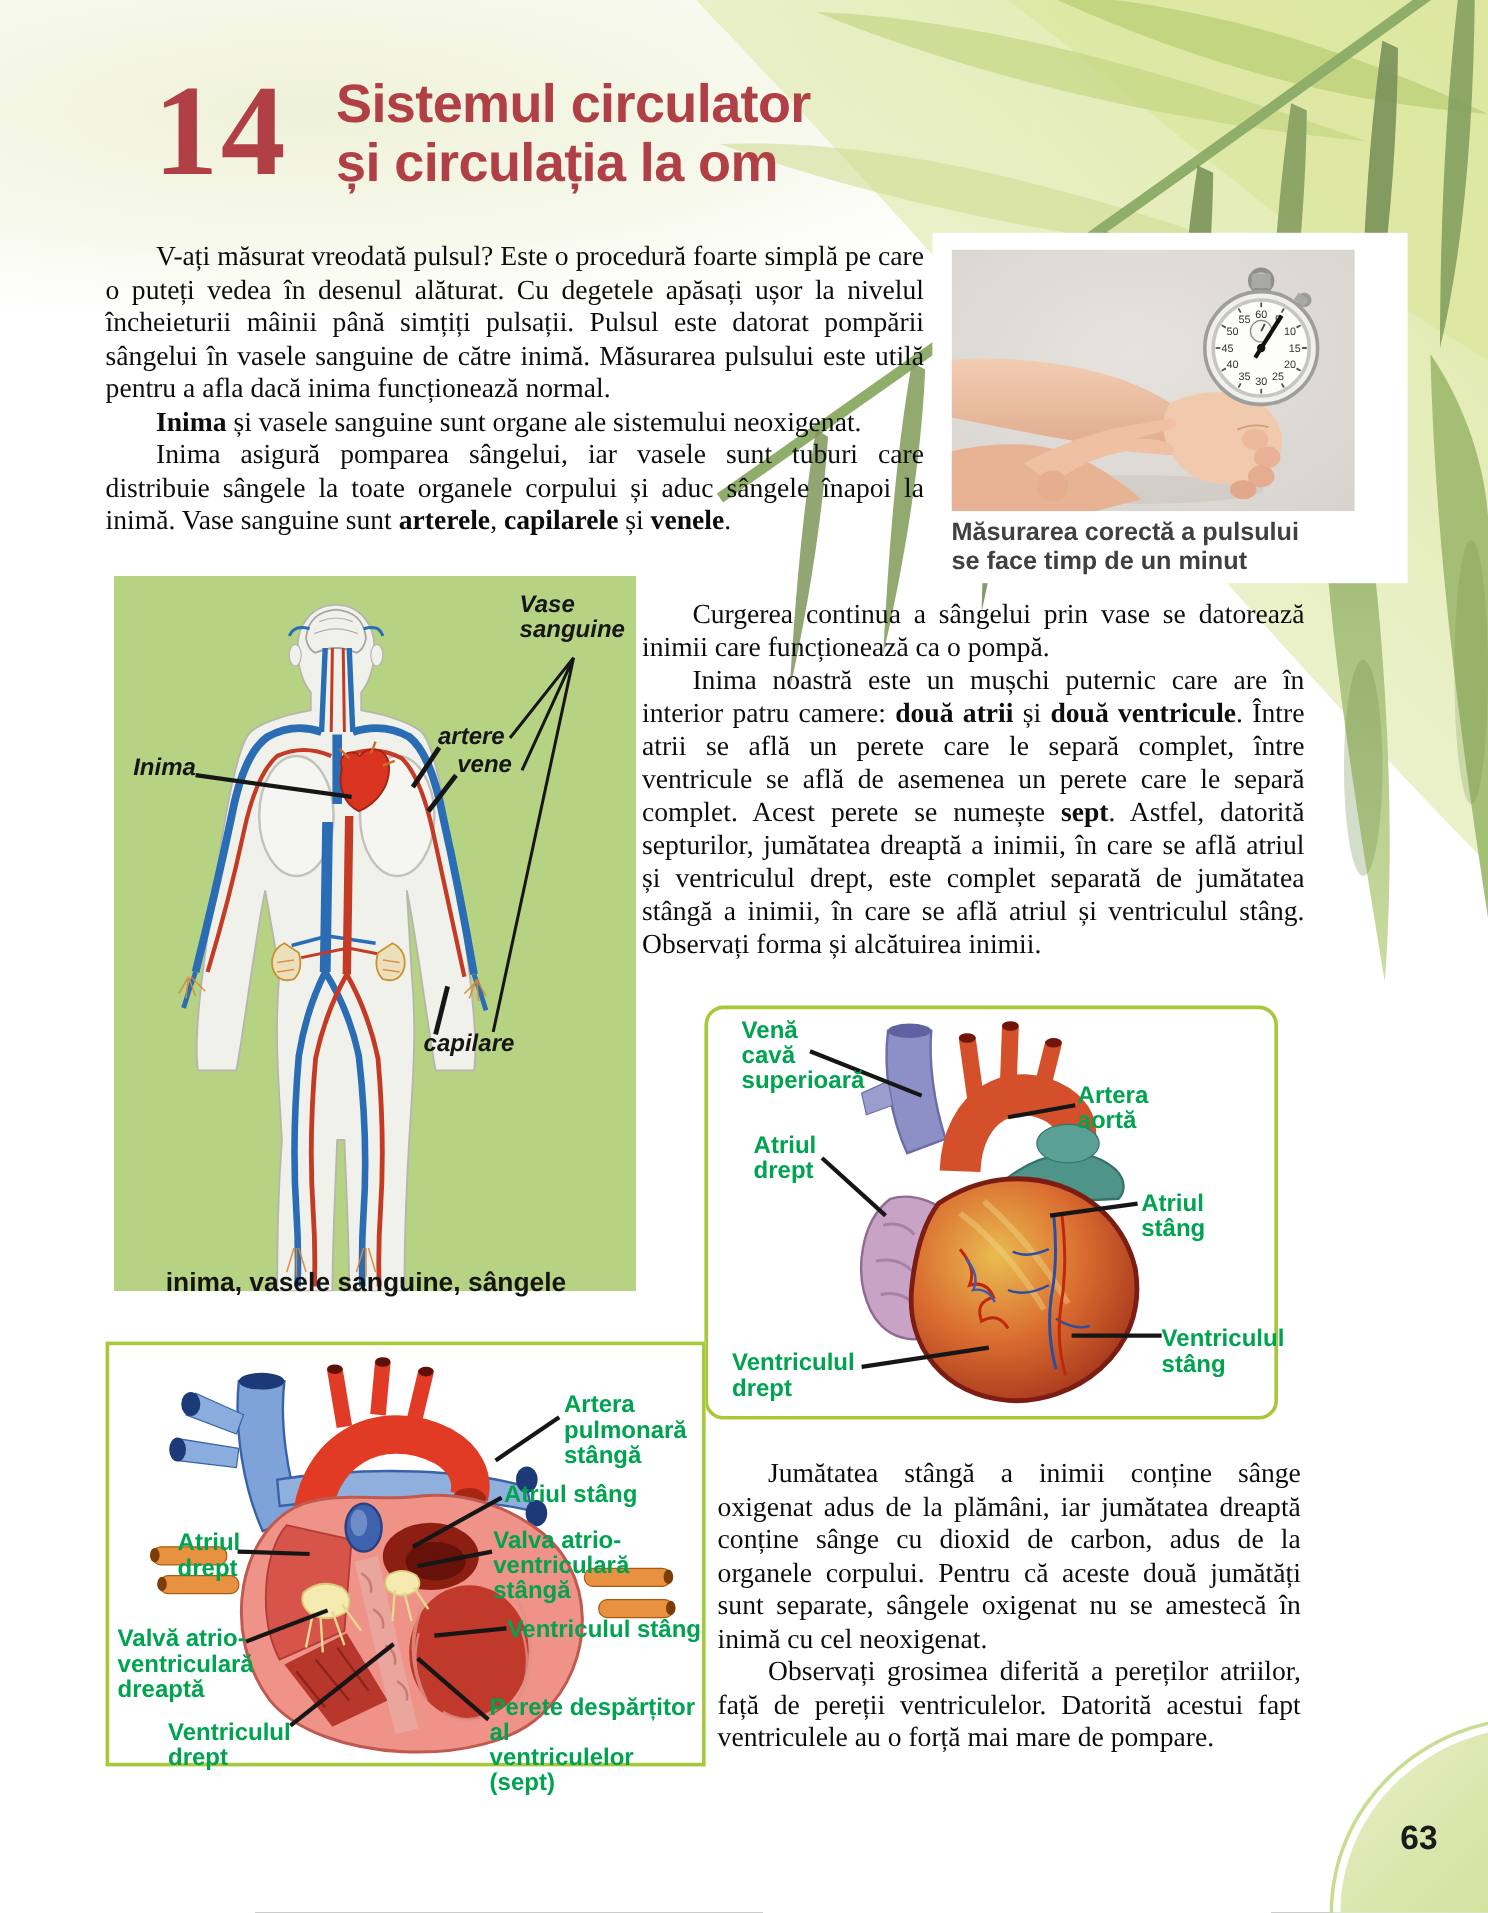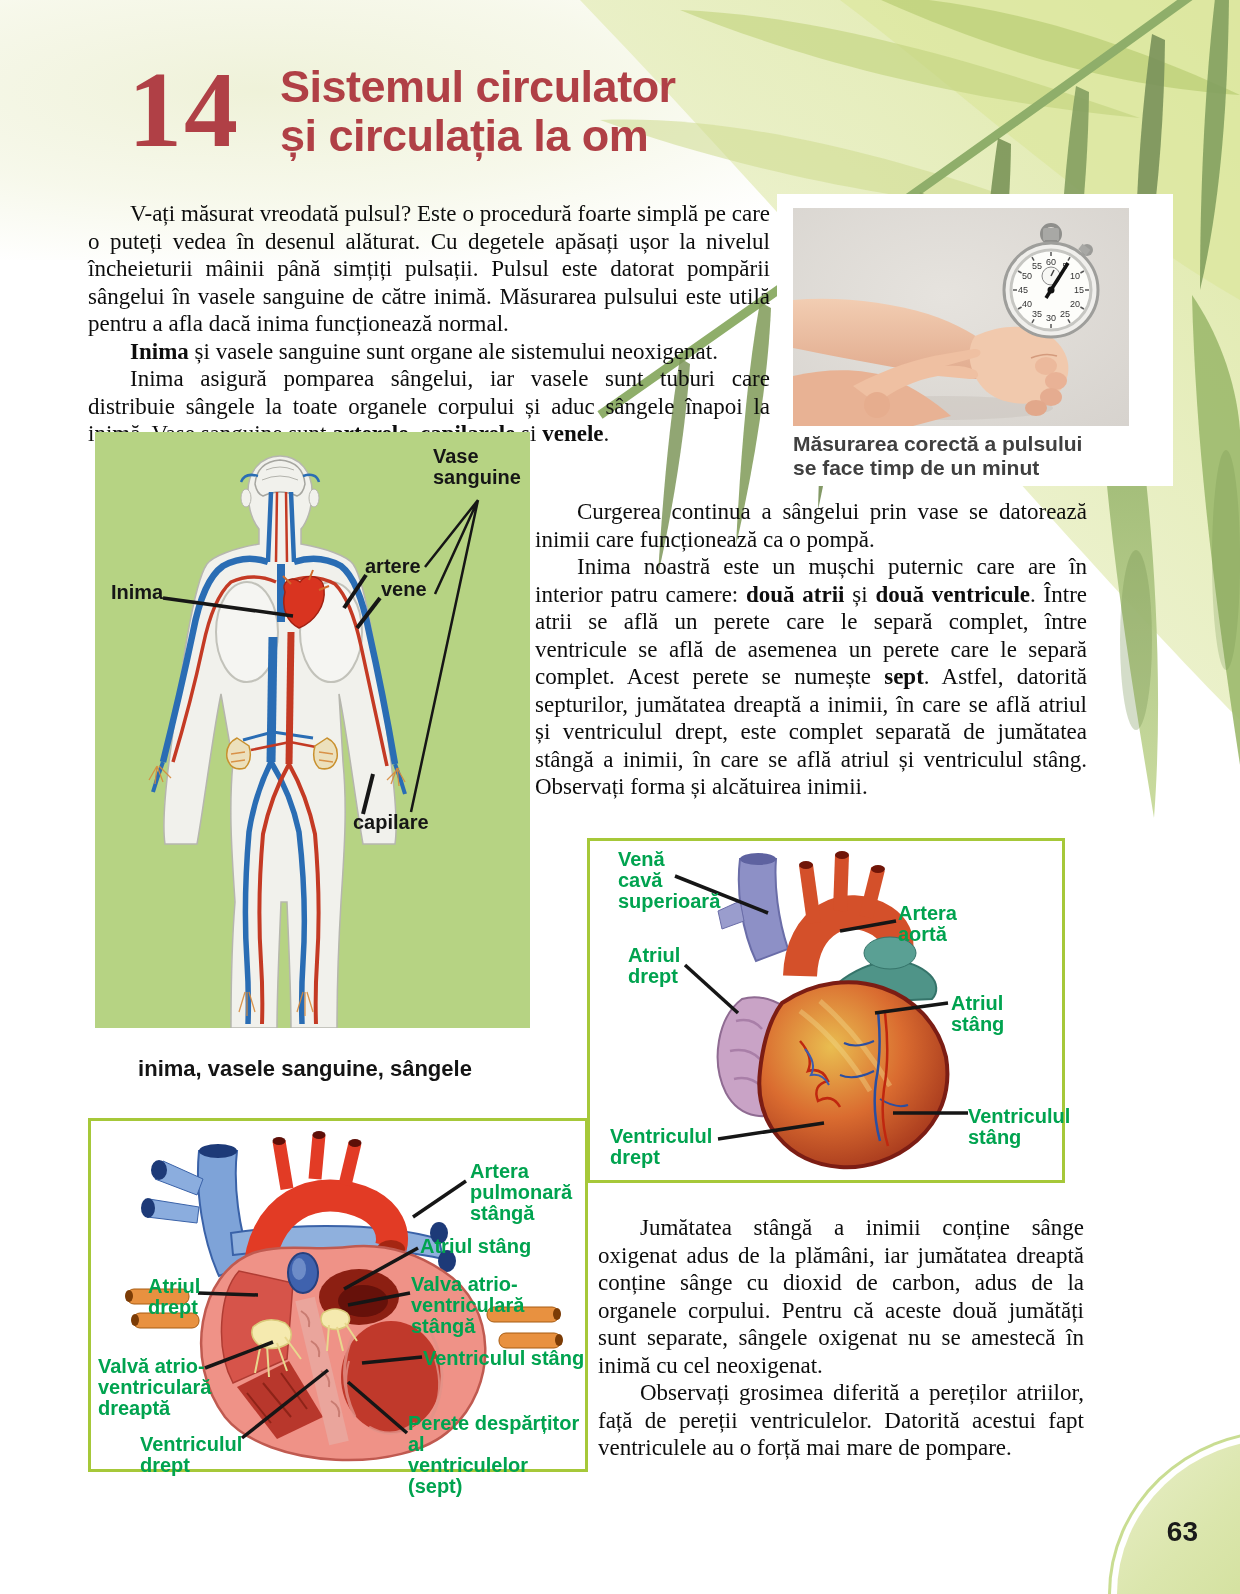--- a/index.html
+++ b/index.html
@@ -12,21 +12,21 @@
   .chapter-num{position:absolute;left:128px;top:48px;font-family:"Liberation Serif",serif;
         font-weight:bold;font-size:108px;color:#b04046;letter-spacing:2px;}
   .title{position:absolute;left:280px;top:62px;font-family:"Liberation Sans",sans-serif;
         font-weight:bold;font-size:45px;line-height:49px;color:#b04046;letter-spacing:-.5px;}
   .col{position:absolute;font-size:23px;line-height:27.5px;text-align:justify;color:#0d0d0d;}
   .col p{margin:0;text-indent:42px;}
   .photo-card{position:absolute;left:777px;top:194px;width:366px;background:#fff;padding:14px 14px 6px 16px;}
   .photo-svg{display:block;width:336px;height:218px;}
   .photo-cap{margin-top:6px;font-family:"Liberation Sans",sans-serif;font-weight:bold;
         font-size:21px;line-height:24px;color:#404040;}
-  .figure-body{position:absolute;left:95px;top:432px;width:435px;height:440px;}
+  .figure-body{position:absolute;left:95px;top:480px;width:435px;height:440px;font-style:italic;}
   .figure-body svg{position:absolute;left:0;top:0;}
   .blabel{position:absolute;font-family:"Liberation Sans",sans-serif;font-weight:bold;
         font-size:20px;line-height:21px;color:#161616;}
   .body-cap{position:absolute;left:70px;top:1056px;width:470px;font-family:"Liberation Sans",sans-serif;
         font-weight:bold;font-size:22px;line-height:26px;text-align:center;color:#141414;}
   .figbox{position:absolute;background:#fff;border:3px solid #a6c839;}
   .figbox svg{position:absolute;left:0;top:0;}
   .glabel{position:absolute;font-family:"Liberation Sans",sans-serif;font-weight:bold;
         font-size:20px;line-height:21px;color:#00a34f;white-space:pre-line;}
   .corner{position:absolute;right:0;bottom:0;width:172px;height:164px;
@@ -238,21 +238,21 @@
 
   <div class="body-cap">
     <div>inima, vasele sanguine, sângele</div>
   </div>
 
   <div class="col" style="left:535px;top:498px;width:552px;">
     <p>Curgerea continua a sângelui prin vase se datorează inimii care funcționează ca o pompă.</p>
     <p><span>Inima noastră este un mușchi puternic care are în interior patru camere: </span><b>două atrii</b><span> și </span><b>două ventricule</b><span>. Între atrii se află un perete care le separă complet, între ventricule se află de asemenea un perete care le separă complet. Acest perete se numește </span><b>sept</b><span>. Astfel, datorită septurilor, jumătatea dreaptă a inimii, în care se află atriul și ventriculul drept, este complet separată de jumătatea stângă a inimii, în care se află atriul și ventriculul stâng. Observați forma și alcătuirea inimii.</span></p>
   </div>
 
-  <div class="figbox" style="left:587px;top:838px;width:472px;height:339px;">
+  <div class="figbox" style="left:587px;top:838px;width:472px;height:339px;border-radius:16px;">
     <svg width="472" height="339" viewBox="0 0 472 339">
       <defs>
         <radialGradient id="ghm" cx=".38" cy=".35" r=".85">
           <stop offset="0" stop-color="#e9bd50"></stop>
             <stop offset=".45" stop-color="#da6c30"></stop>
             <stop offset="1" stop-color="#8e2014"></stop>
         </radialGradient>
       </defs>
 
       <path d="M150,18 C146,50 152,90 166,120 L198,108 C188,78 184,44 186,18 Z" fill="#8d90c6" stroke="#6a6da8" stroke-width="2"></path>

